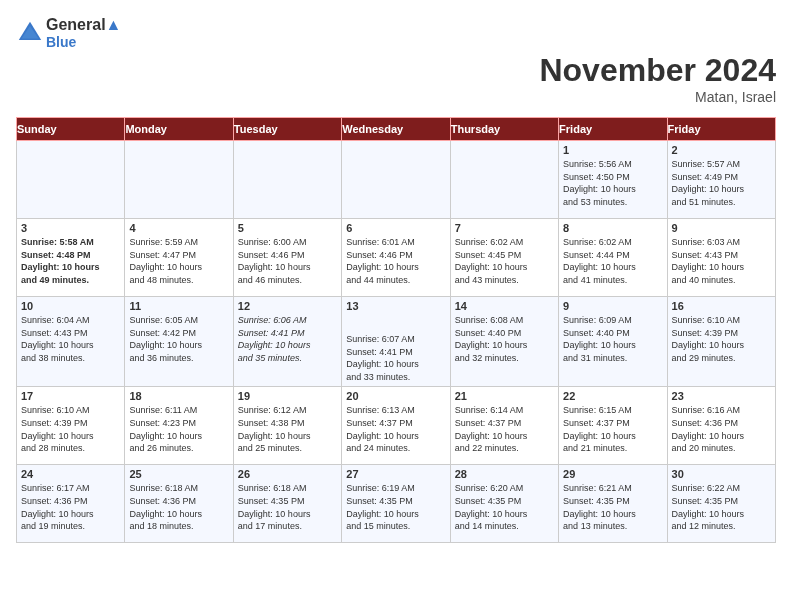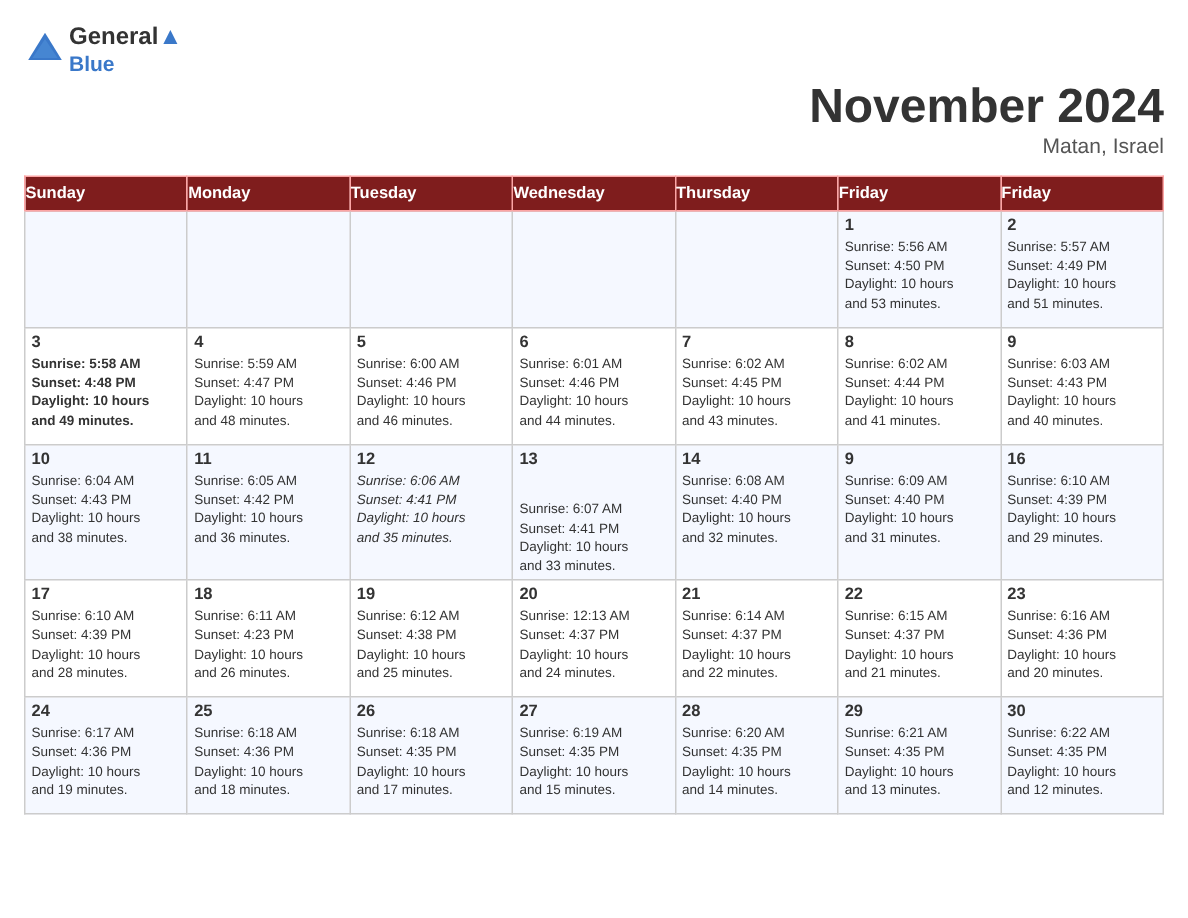--- a/index.html
+++ b/index.html
@@ -257,21 +257,21 @@
           </td>
           <td>
             <span class="day-number">19</span>
             <div class="day-info" style="white-space: pre-line;">Sunrise: 6:12 AM
 Sunset: 4:38 PM
 Daylight: 10 hours
 and 25 minutes.</div>
           </td>
           <td>
             <span class="day-number">20</span>
-            <div class="day-info" style="white-space: pre-line;">Sunrise: 12:13 AM
+            <div class="day-info" style="white-space: pre-line;">Sunrise: 6:13 AM
 Sunset: 4:37 PM
 Daylight: 10 hours
 and 24 minutes.</div>
           </td>
           <td>
             <span class="day-number">21</span>
             <div class="day-info" style="white-space: pre-line;">Sunrise: 6:14 AM
 Sunset: 4:37 PM
 Daylight: 10 hours
 and 22 minutes.</div>

